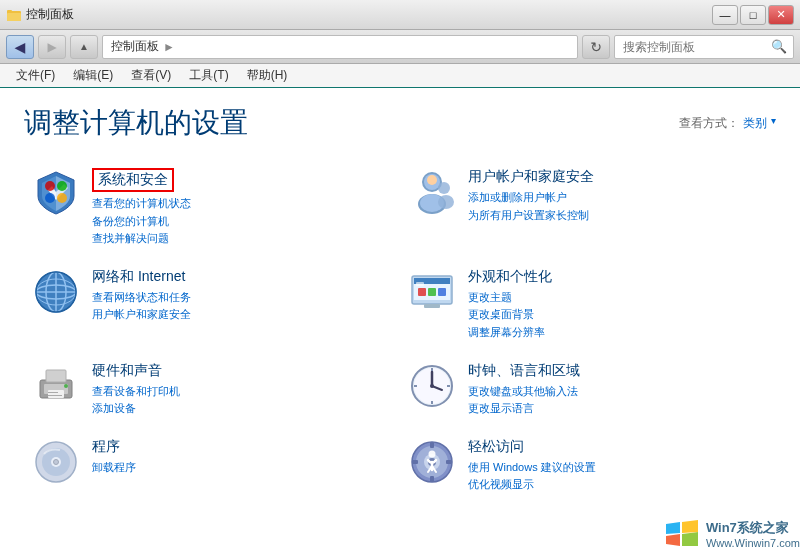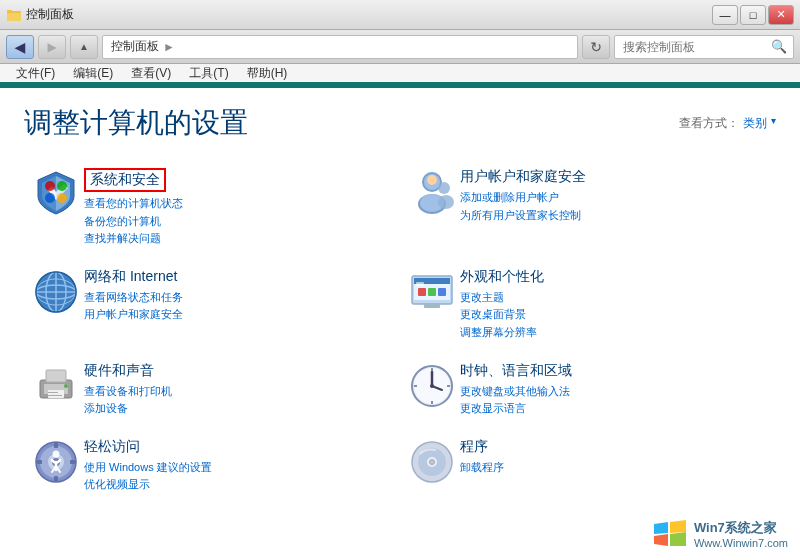--- a/index.html
+++ b/index.html
@@ -121,21 +121,21 @@
       position: absolute;
       right: 6px;
       font-size: 13px;
       color: #888;
     }
 
     
     .menu-bar {
       height: 24px;
       background: #f5f5f5;
-      border-bottom: 6px solid #0f766e;
+      border-bottom: 1px solid #0f766e;
       display: flex;
       align-items: center;
       padding: 0 8px;
       gap: 2px;
     }
     .menu-item {
       padding: 2px 8px;
       font-size: 12px;
       color: #333;
       cursor: pointer;
@@ -175,21 +175,21 @@
     
     .cp-grid {
       display: grid;
       grid-template-columns: 1fr 1fr;
       gap: 0;
     }
     .cp-item {
       display: flex;
       align-items: flex-start;
       padding: 10px 8px;
-      gap: 4px;
+      gap: 12px;
       cursor: pointer;
     }
     .cp-icon {
       width: 48px;
       height: 48px;
       flex-shrink: 0;
       display: flex;
       align-items: center;
       justify-content: center;
     }
@@ -211,21 +211,21 @@
       color: #0066cc;
       display: block;
       line-height: 1.6;
       cursor: pointer;
     }
 
     
     .watermark {
       position: absolute;
       bottom: 8px;
-      right: 12px;
+      right: 0;
       display: flex;
       flex-direction: column;
       align-items: flex-end;
       opacity: 0.85;
     }
     .watermark-logo {
       display: flex;
       align-items: center;
       gap: 6px;
     }
@@ -421,20 +421,38 @@
         </svg>
       </div>
       <div class="cp-info">
         <div class="cp-title">时钟、语言和区域</div>
         <a class="cp-link">更改键盘或其他输入法</a>
         <a class="cp-link">更改显示语言</a>
       </div>
     </div>
 
     <div class="cp-item">
+      <div class="cp-icon icon-prog">
+        <svg viewBox="0 0 48 48" xmlns="http://www.w3.org/2000/svg">
+
+          <circle cx="24" cy="24" r="20" fill="#d0d8e8" stroke="#a0b0c8" stroke-width="1.5"></circle>
+          <circle cx="24" cy="24" r="14" fill="#b8c8e0"></circle>
+          <circle cx="24" cy="24" r="5" fill="#e8eef8"></circle>
+          <circle cx="24" cy="24" r="2.5" fill="#c0c8d8" stroke="#a0a8b8" stroke-width="1"></circle>
+
+          <path d="M12 16 Q18 10 28 12" stroke="#fff" stroke-width="2" fill="none" opacity="0.5"></path>
+        </svg>
+      </div>
+      <div class="cp-info">
+        <div class="cp-title">程序</div>
+        <a class="cp-link">卸载程序</a>
+      </div>
+    </div>
+
+    <div class="cp-item">
       <div class="cp-icon icon-access">
         <svg viewBox="0 0 48 48" xmlns="http://www.w3.org/2000/svg">
 
           <circle cx="24" cy="24" r="20" fill="#8090c8" stroke="#6070a8" stroke-width="1.5"></circle>
           <circle cx="24" cy="24" r="16" fill="#a0b0d8"></circle>
 
           <g fill="#6070a8">
             <rect x="22" y="4" width="4" height="6" rx="1"></rect>
             <rect x="22" y="38" width="4" height="6" rx="1"></rect>
             <rect x="4" y="22" width="6" height="4" rx="1"></rect>
@@ -447,38 +465,20 @@
           <path d="M20 22 Q24 28 28 22" stroke="#fff" stroke-width="2.5" fill="none" stroke-linecap="round"></path>
           <line x1="24" y1="24" x2="24" y2="32" stroke="#fff" stroke-width="2.5" stroke-linecap="round"></line>
           <line x1="24" y1="28" x2="20" y2="34" stroke="#fff" stroke-width="2" stroke-linecap="round"></line>
           <line x1="24" y1="28" x2="28" y2="34" stroke="#fff" stroke-width="2" stroke-linecap="round"></line>
         </svg>
       </div>
       <div class="cp-info">
         <div class="cp-title">轻松访问</div>
         <a class="cp-link">使用 Windows 建议的设置</a>
         <a class="cp-link">优化视频显示</a>
-      </div>
-    </div>
-
-    <div class="cp-item">
-      <div class="cp-icon icon-prog">
-        <svg viewBox="0 0 48 48" xmlns="http://www.w3.org/2000/svg">
-
-          <circle cx="24" cy="24" r="20" fill="#d0d8e8" stroke="#a0b0c8" stroke-width="1.5"></circle>
-          <circle cx="24" cy="24" r="14" fill="#b8c8e0"></circle>
-          <circle cx="24" cy="24" r="5" fill="#e8eef8"></circle>
-          <circle cx="24" cy="24" r="2.5" fill="#c0c8d8" stroke="#a0a8b8" stroke-width="1"></circle>
-
-          <path d="M12 16 Q18 10 28 12" stroke="#fff" stroke-width="2" fill="none" opacity="0.5"></path>
-        </svg>
-      </div>
-      <div class="cp-info">
-        <div class="cp-title">程序</div>
-        <a class="cp-link">卸载程序</a>
       </div>
     </div>
 
   </div>
 </div>
 
 <div class="watermark">
   <div class="watermark-logo">
 
     <svg class="win7-logo" viewBox="0 0 36 36">

